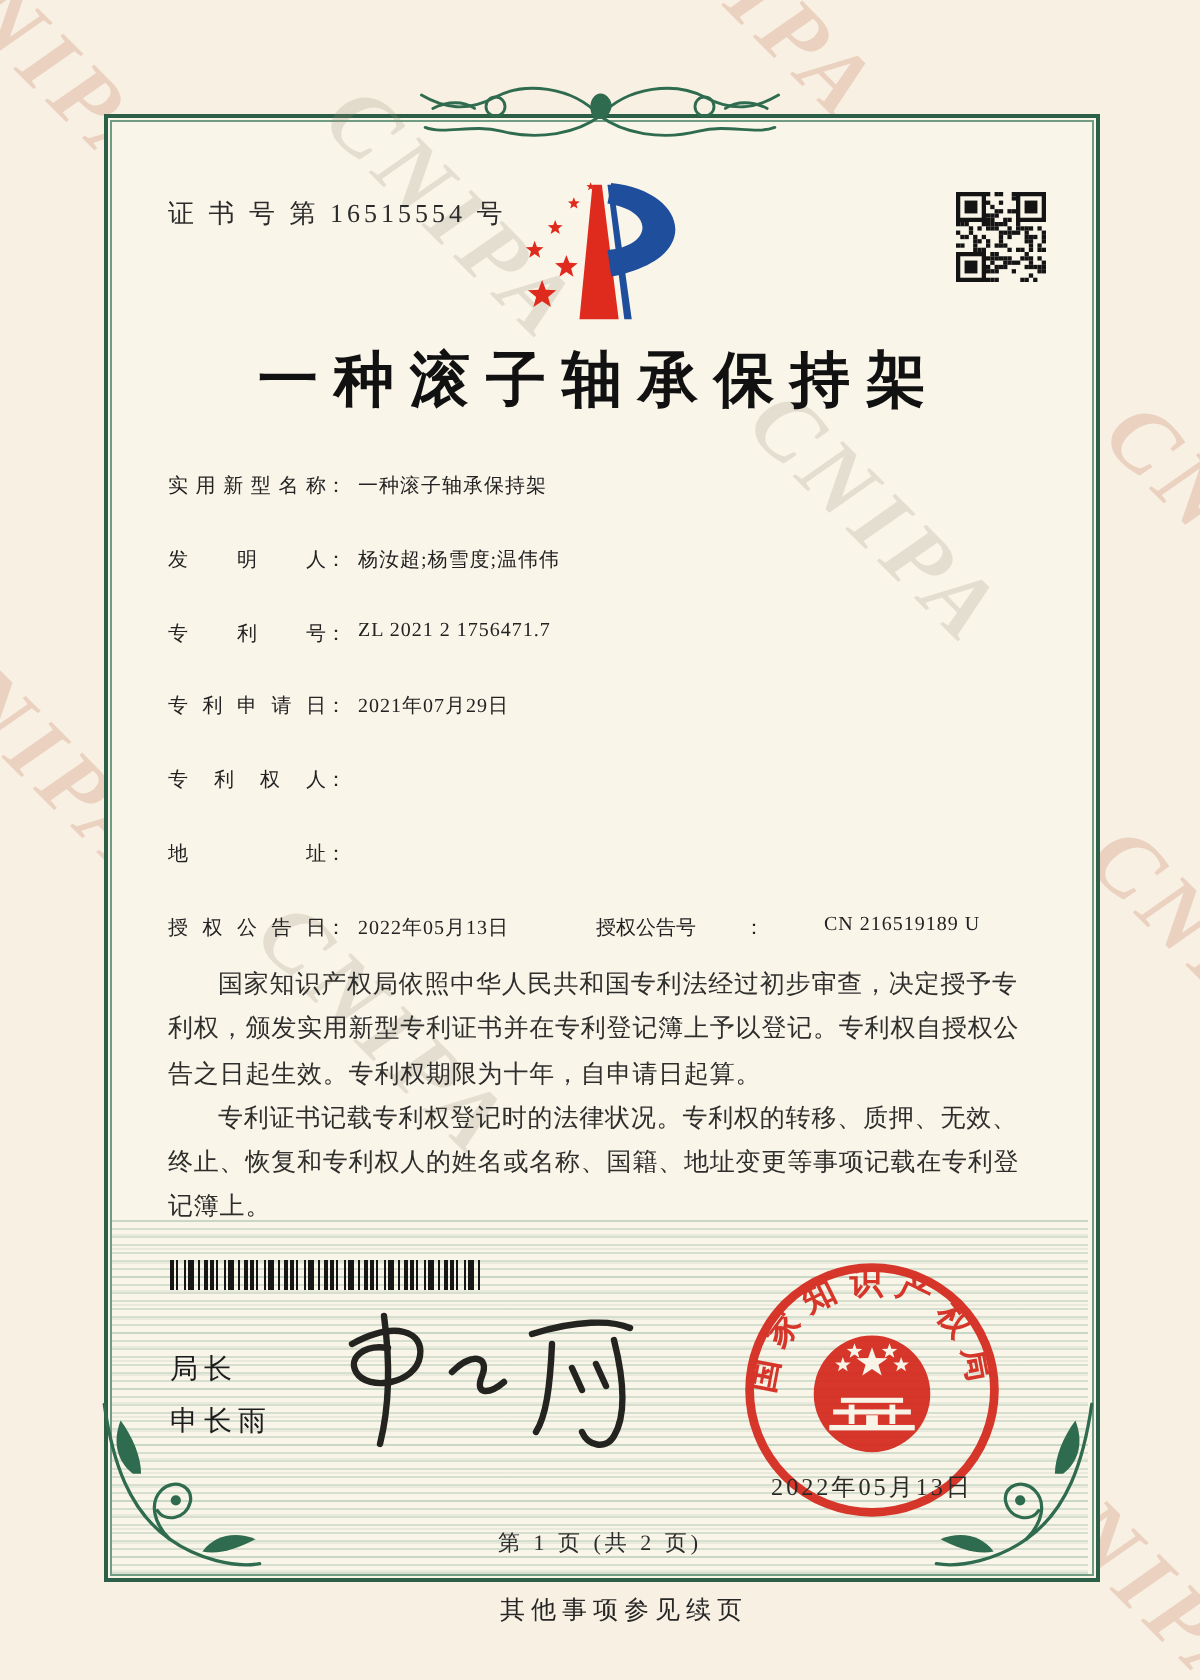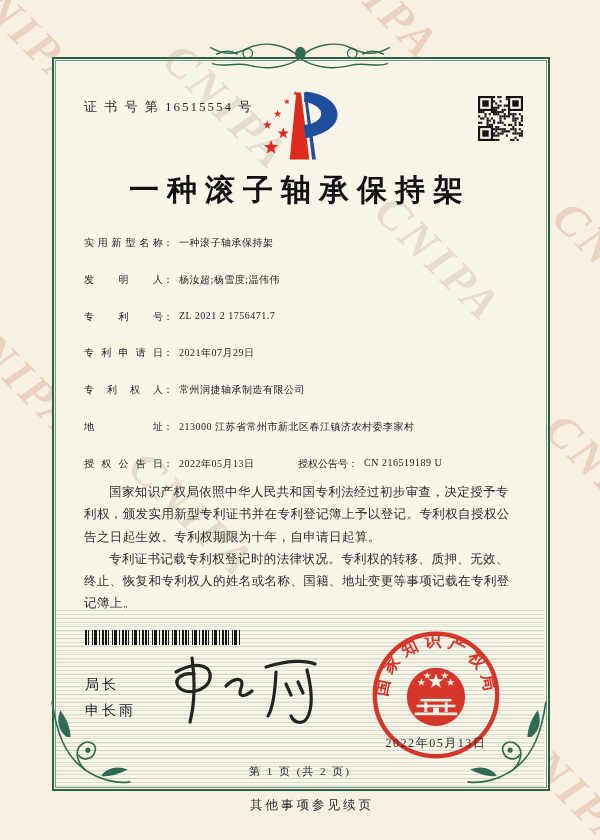--- a/index.html
+++ b/index.html
@@ -48,21 +48,21 @@
   .title{left:0;top:170px;width:600px;text-align:center;font-size:30px;font-weight:700;
          letter-spacing:8px;color:#111;}
 
   
   .fields{left:84px;top:234px;width:436px;font-size:10px;color:#222;}
   .frow{height:36.8px;display:flex;align-items:flex-start;padding-top:2px;box-sizing:border-box;}
   .flabel{display:inline-block;width:79px;text-align:justify;text-align-last:justify;}
   .fcolon{margin-right:6px;}
   .fvalue{letter-spacing:0.5px;}
   .grant-left{display:flex;width:214px;flex:none;}
-  .grant-right{display:flex;}
+  .grant-right{display:flex;gap:24px;}
   .glabel{margin-right:0;}
 
   
   .bodytext{left:84px;top:481px;width:434px;font-size:12.5px;line-height:1.78;
             color:#2e2e2c;letter-spacing:0.4px;}
   .bodytext p{margin:0;text-indent:2em;}
 
   
   .barcode{left:85px;top:630px;width:156px;height:15px;
     background:
@@ -318,26 +318,24 @@
       <span class="fvalue">ZL 2021 2 1756471.7</span>
     </div>
     <div class="frow">
       <span class="flabel">专利申请日</span>
         <span class="fcolon">：</span>
       <span class="fvalue">2021年07月29日</span>
     </div>
     <div class="frow">
       <span class="flabel">专利权人</span>
         <span class="fcolon">：</span>
-      <span class="fvalue">常州润捷轴承制造有限公司</span>
     </div>
     <div class="frow">
       <span class="flabel">地址</span>
         <span class="fcolon">：</span>
-      <span class="fvalue">213000 江苏省常州市新北区春江镇济农村委李家村</span>
     </div>
     <div class="frow">
       <span class="grant-left">
         <span class="flabel glabel">授权公告日</span>
           <span class="fcolon">：</span>
         <span class="fvalue">2022年05月13日</span>
       </span>
       <span class="grant-right">
         <span>授权公告号</span>
           <span class="fcolon">：</span>

